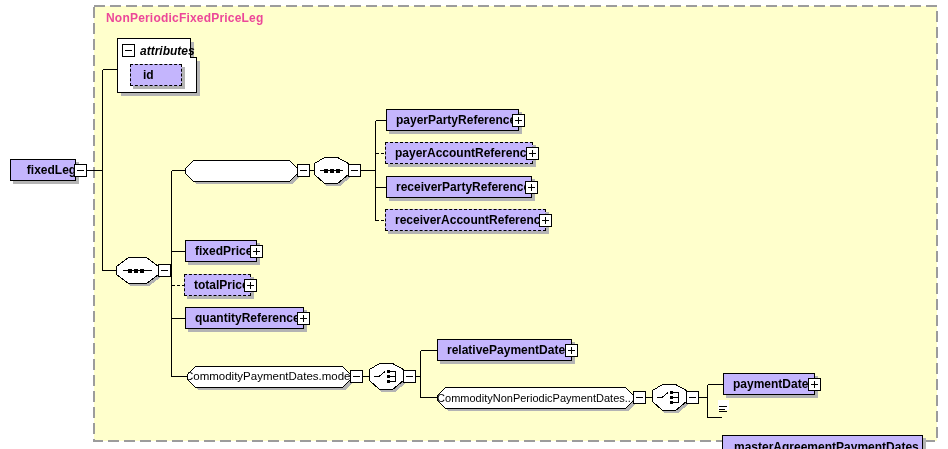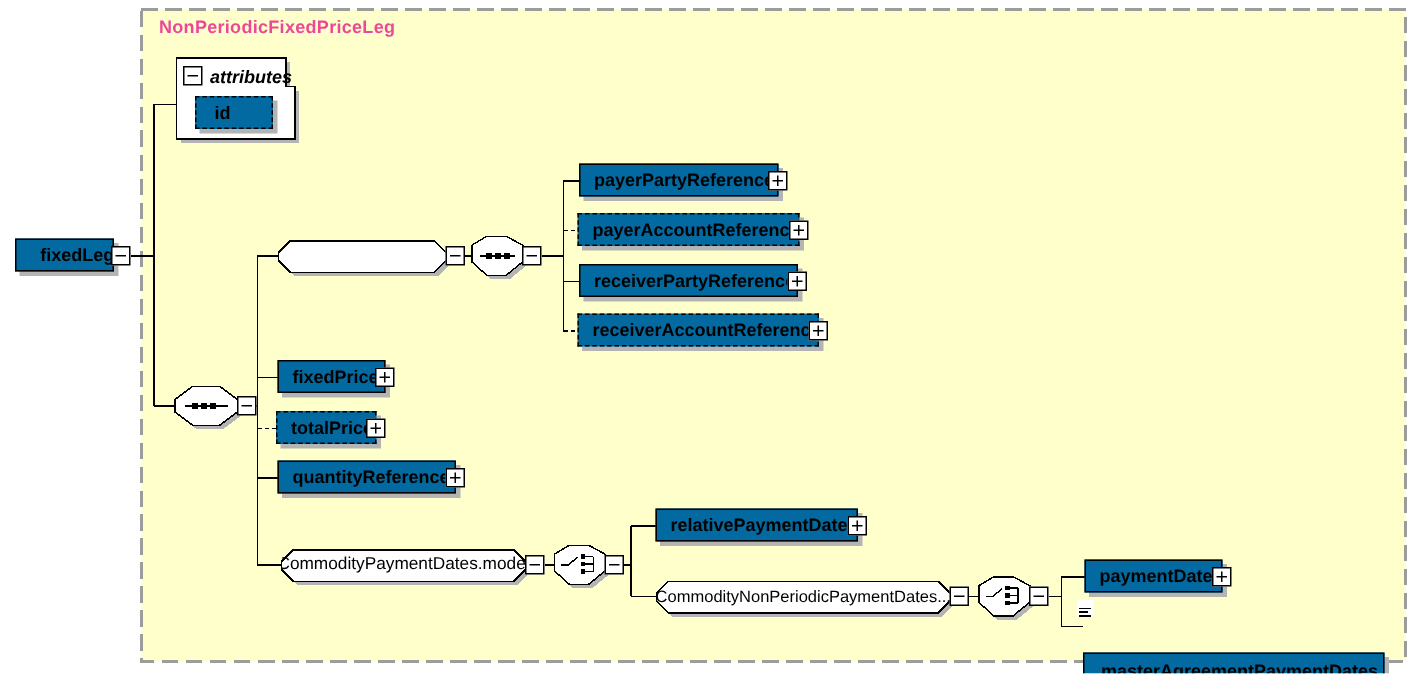--- a/index.html
+++ b/index.html
@@ -2,21 +2,21 @@
 <html><head>
 <meta charset="utf-8">
 <style>
   html,body{margin:0;padding:0;background:#fff;}
   #stage{position:relative;width:948px;height:449px;background:#ffffff;overflow:hidden;
          font-family:"Liberation Sans",sans-serif;}
   #frame-bg{position:absolute;left:94px;top:6px;width:843px;height:435px;background:#ffffcc;}
   #wires{position:absolute;left:0;top:0;width:948px;height:449px;}
   #frame-title{position:absolute;left:106px;top:11px;font:bold 12px "Liberation Sans",sans-serif;
                color:#ec4899;letter-spacing:.2px;}
-  .box{position:absolute;background:#0369a1;border:1px solid #000;box-sizing:border-box;
+  .box{position:absolute;background:#c4b5fd;border:1px solid #000;box-sizing:border-box;
        box-shadow:3px 3px 0 #b4b4b4;display:flex;align-items:center;white-space:nowrap;
        font:bold 12px "Liberation Sans",sans-serif;color:#000;}
   .box.optional{border-style:dashed;}
   .box .lbl{padding-left:9px;}
   .box.centered{justify-content:center;}
   .box.centered .lbl{padding-left:0;}
   .mg-label{position:absolute;display:flex;align-items:center;justify-content:center;
             font:11.5px/1 "Liberation Sans",sans-serif;color:#000;white-space:nowrap;overflow:hidden;}
   .attr-title{position:absolute;font:italic bold 12px "Liberation Sans",sans-serif;color:#000;}
   .btn{position:absolute;width:13px;height:13px;background:#fff;border:1px solid #000;

